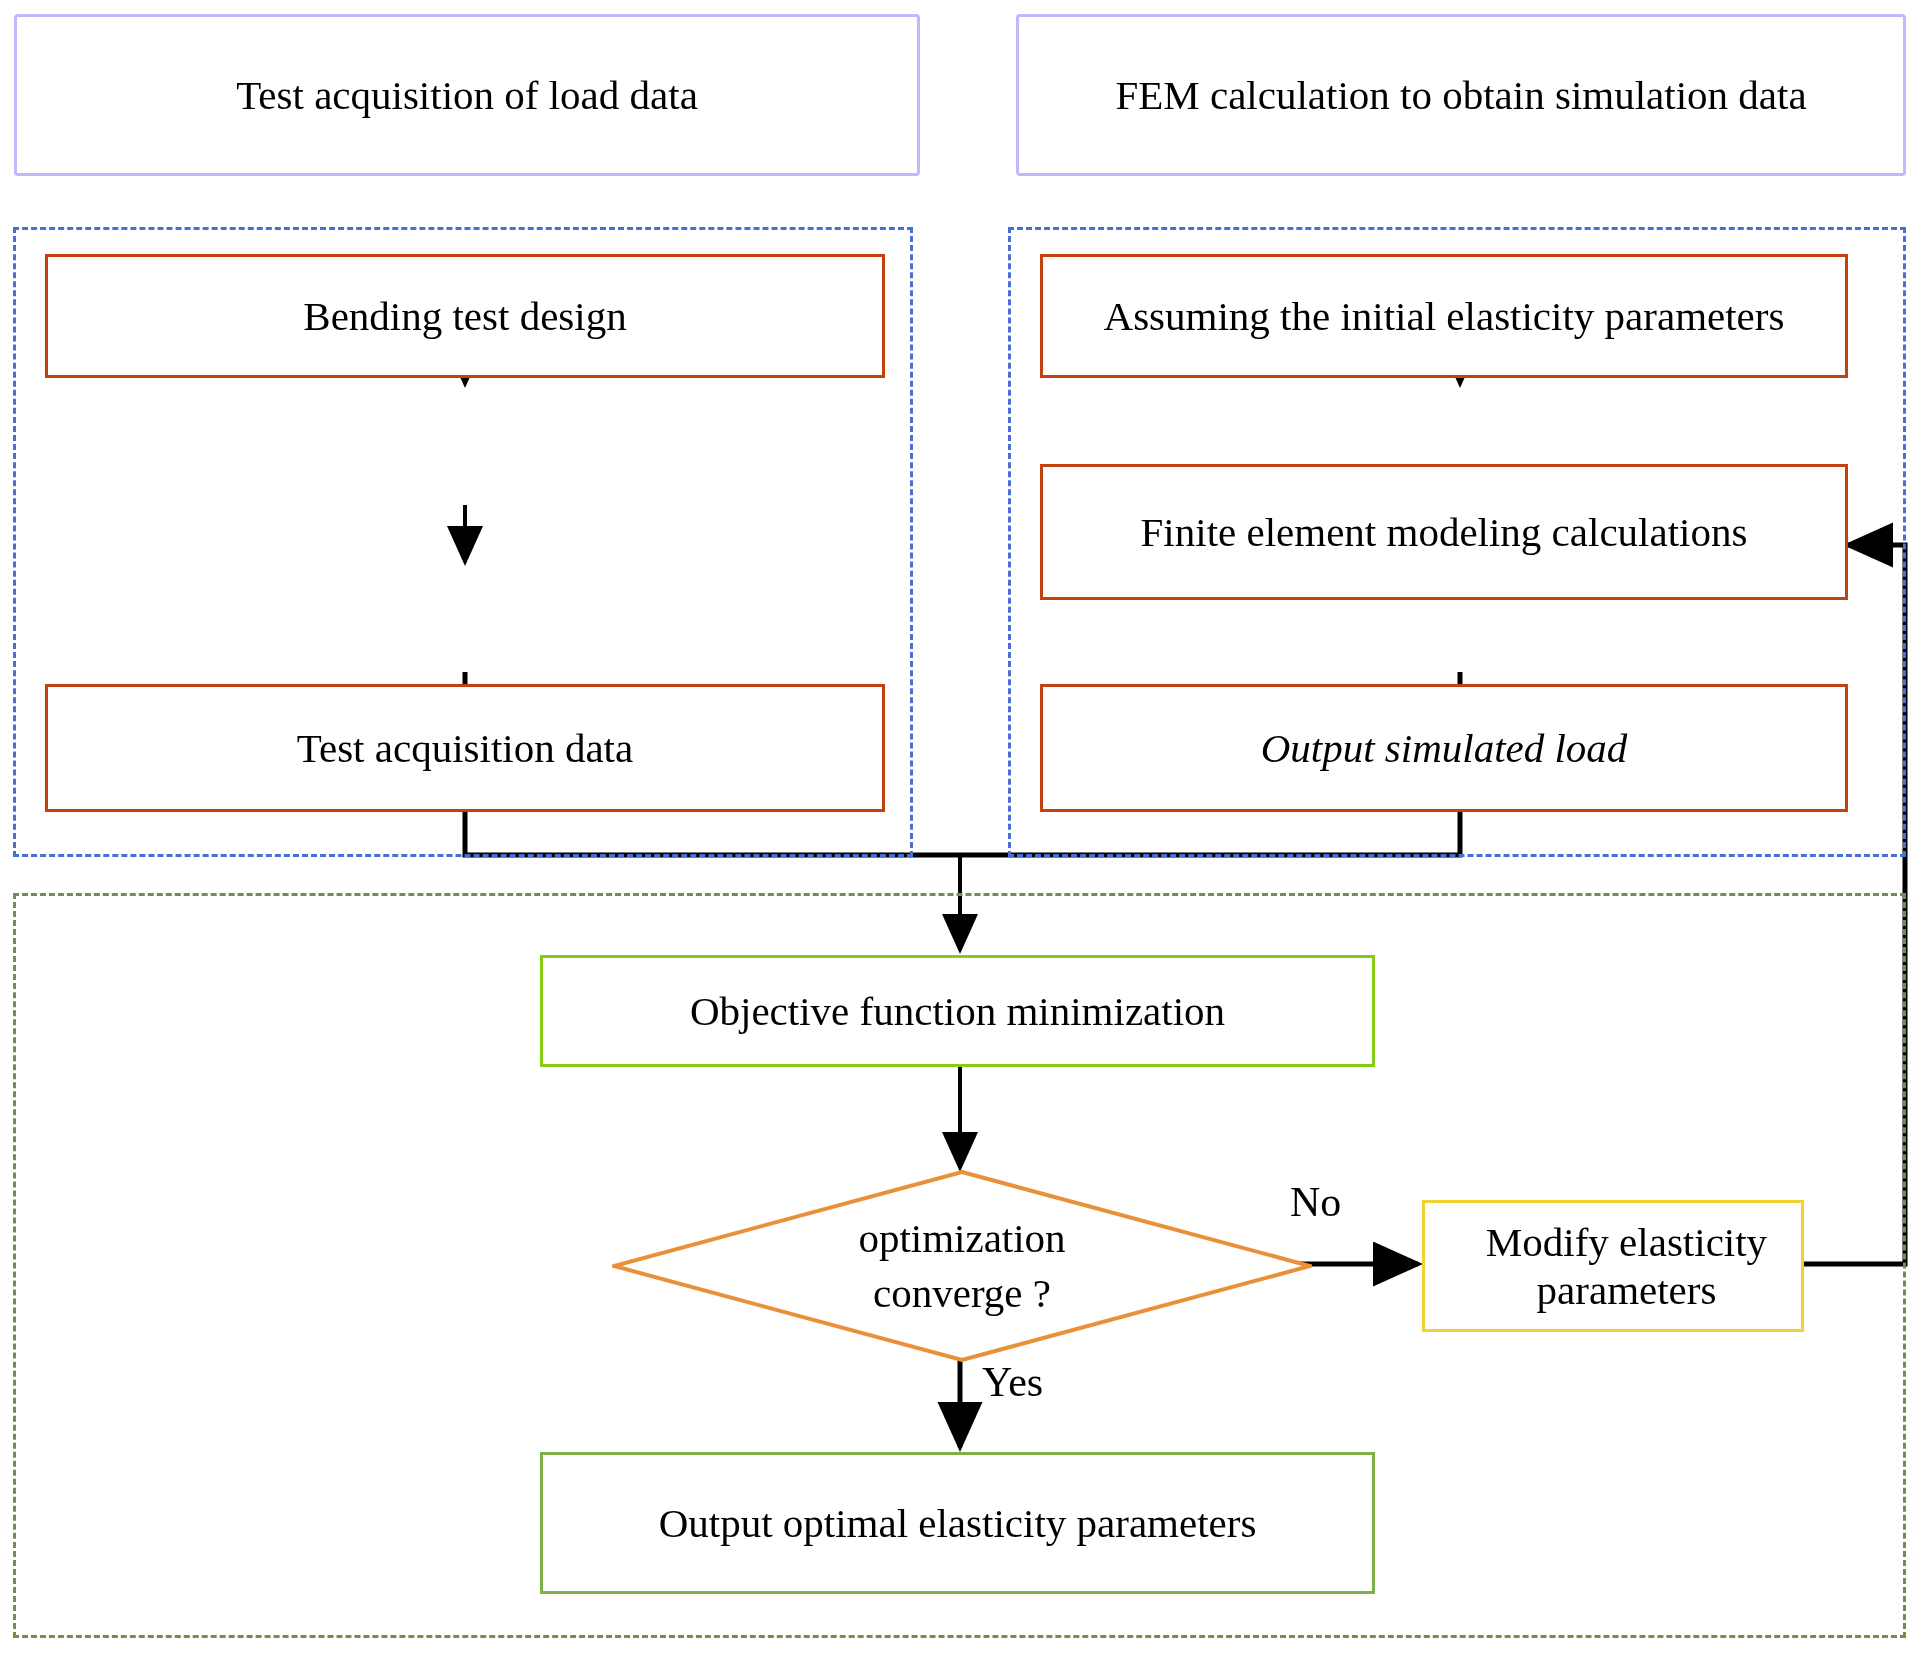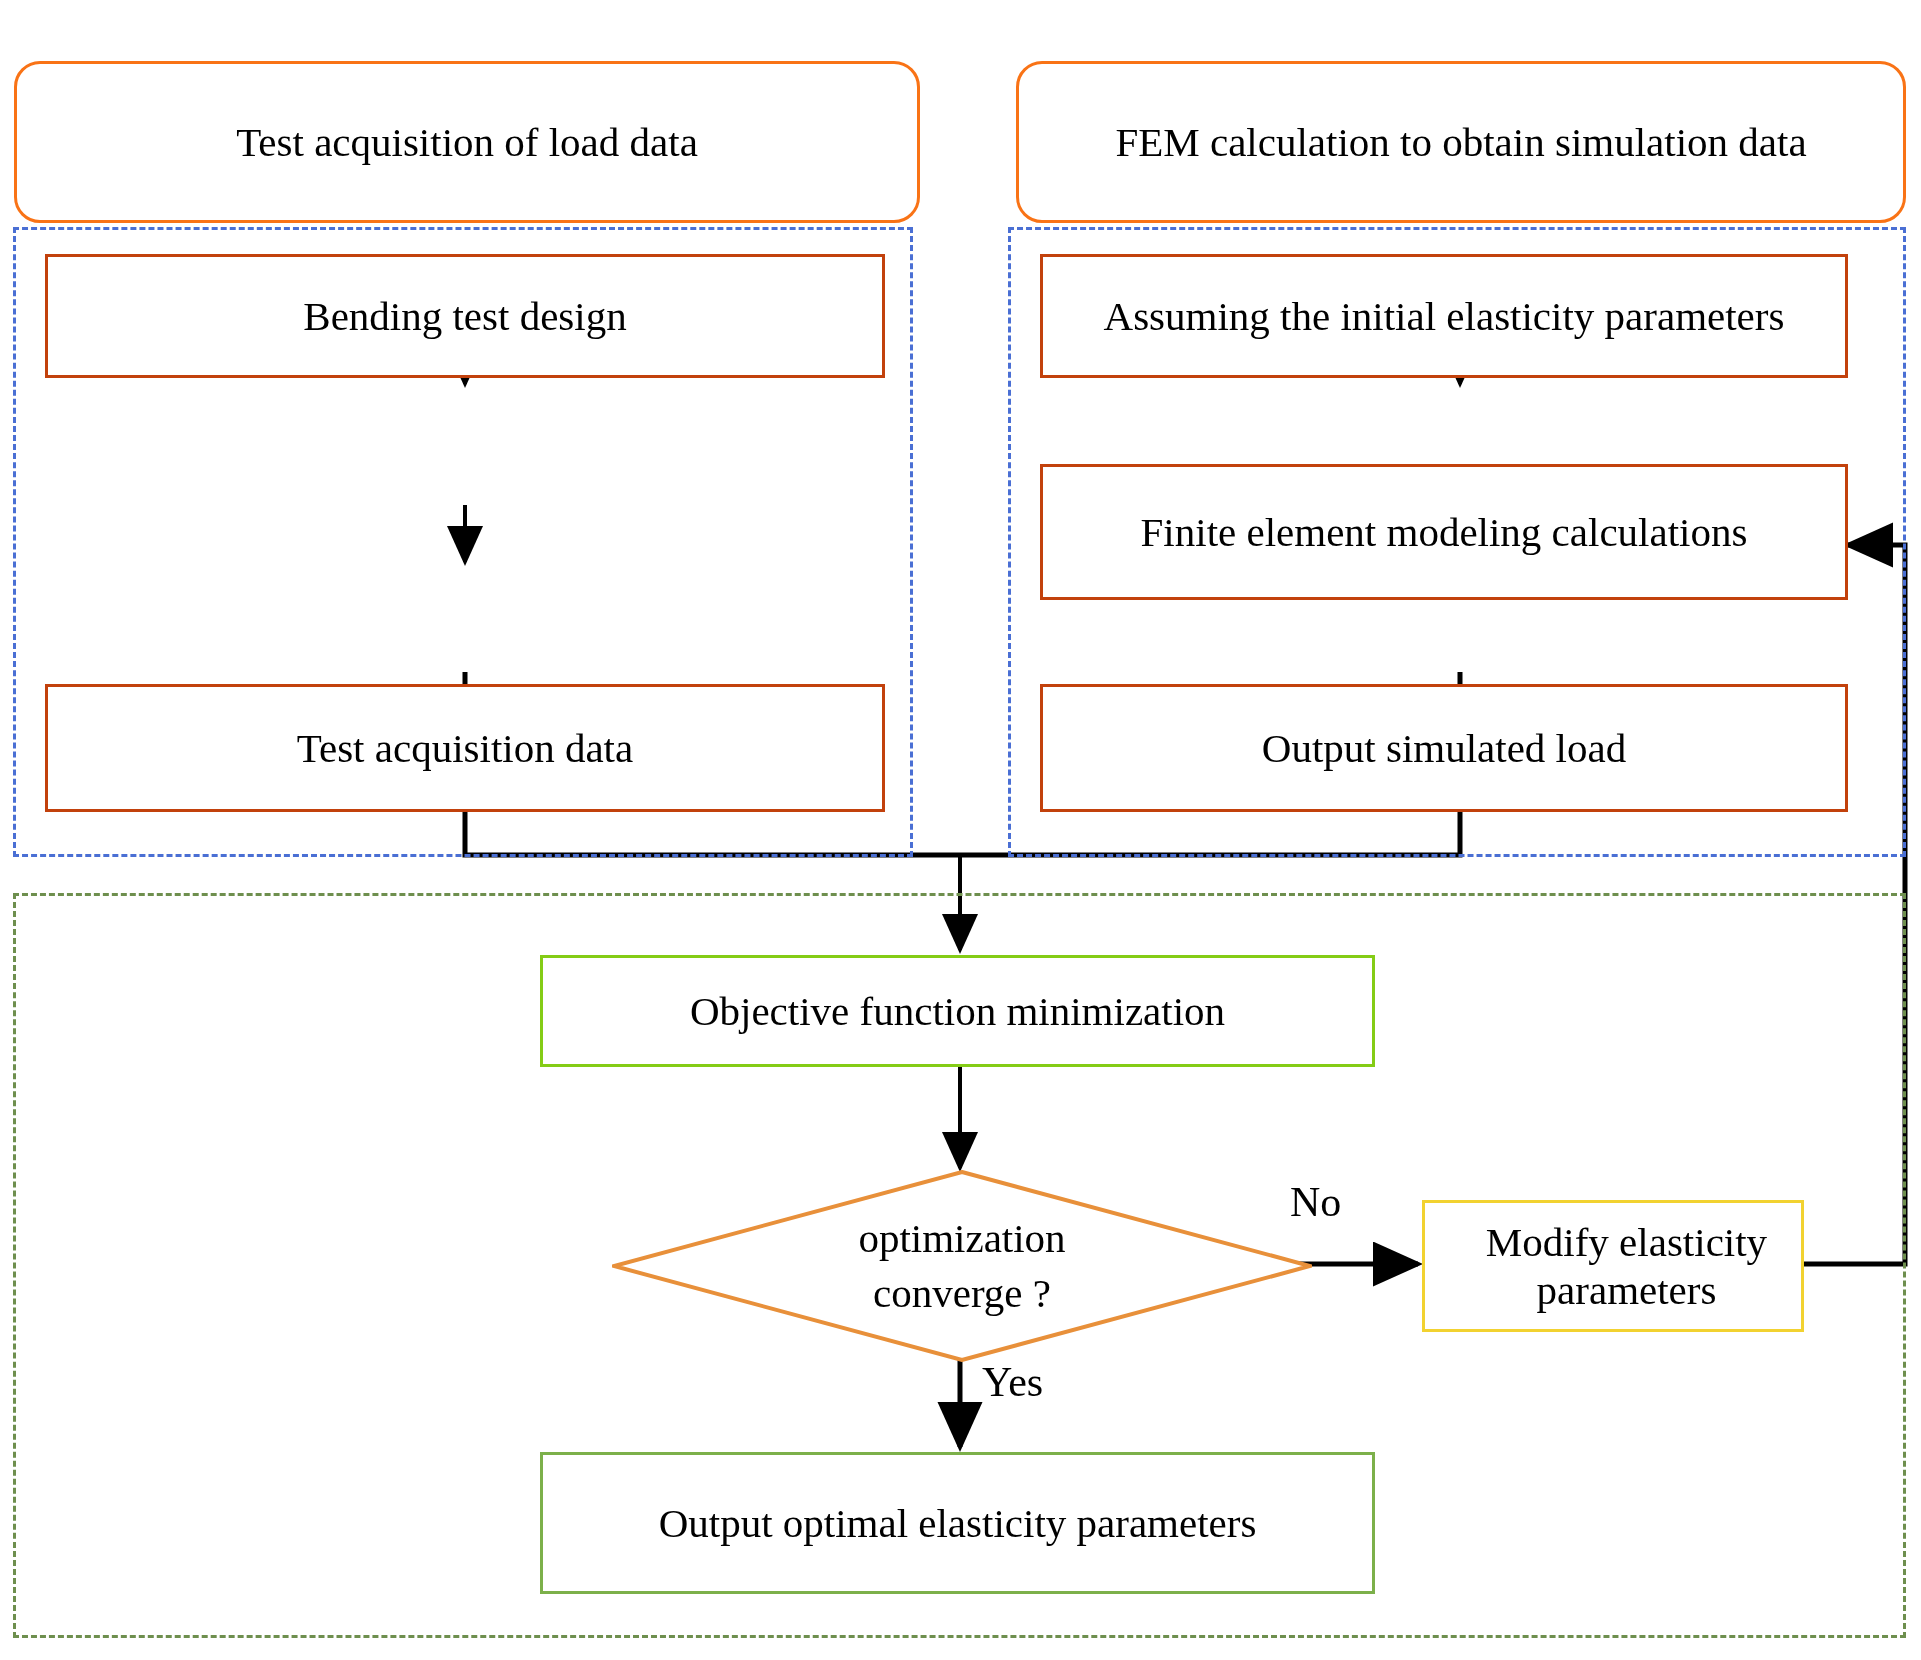--- a/index.html
+++ b/index.html
@@ -25,24 +25,23 @@
     align-items: center;
     justify-content: center;
     text-align: center;
     color: #000000;
     line-height: 1.18;
   }
   .node .label { display: block; padding: 0 10px; }
 
   
   .red-cap {
-    border: 3px solid #f97316;
-    border-radius: 26px;
-    font-size: 41px;
-    margin-top: 47px;
+    border: 3px solid #c4b5fd;
+    border-radius: 4px;
+    font-size: 41px;
   }
 
   
   .blue-box {
     border: 3px solid #c2410c;
     font-size: 41px;
   }
 
   
   .olive-box {
@@ -160,21 +159,21 @@
   <div class="group group-blue" style="left:1008px; top:227px; width:898px; height:630px;"></div>
 
   <div class="node blue-box" style="left:1040px; top:254px; width:808px; height:124px;">
     <span class="label">Assuming the initial elasticity parameters</span>
   </div>
 
   <div class="node blue-box" style="left:1040px; top:464px; width:808px; height:136px;">
     <span class="label">Finite element modeling calculations</span>
   </div>
 
-  <div class="node blue-box" style="left:1040px; top:684px; width:808px; height:128px;">
+  <div class="node blue-box" style="left:1040px; top:684px; width:808px; height:128px;font-style:italic;">
     <span class="label">Output simulated load</span>
   </div>
 
   <div class="group group-green" style="left:13px; top:893px; width:1893px; height:745px;"></div>
 
 
   <div class="node olive-box" style="left:540px; top:955px; width:835px; height:112px;">
     <span class="label">Objective function minimization</span>
   </div>
 

